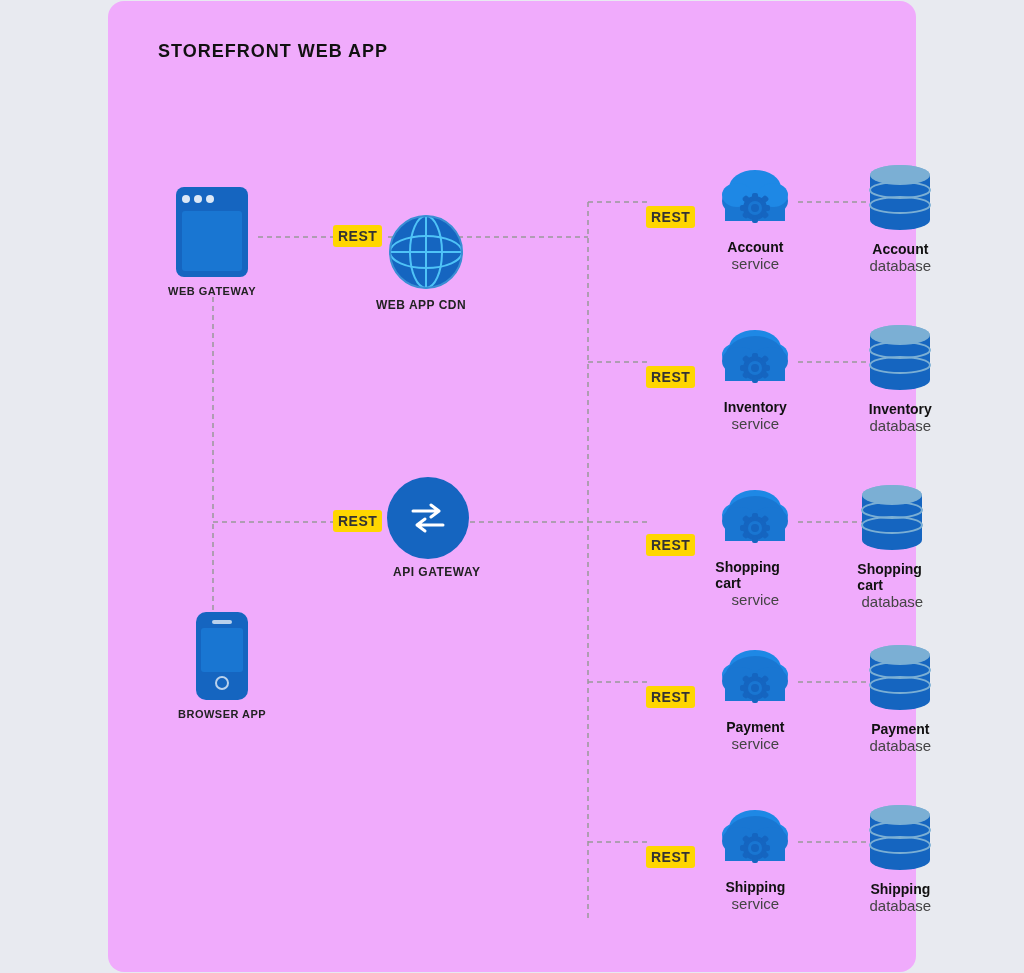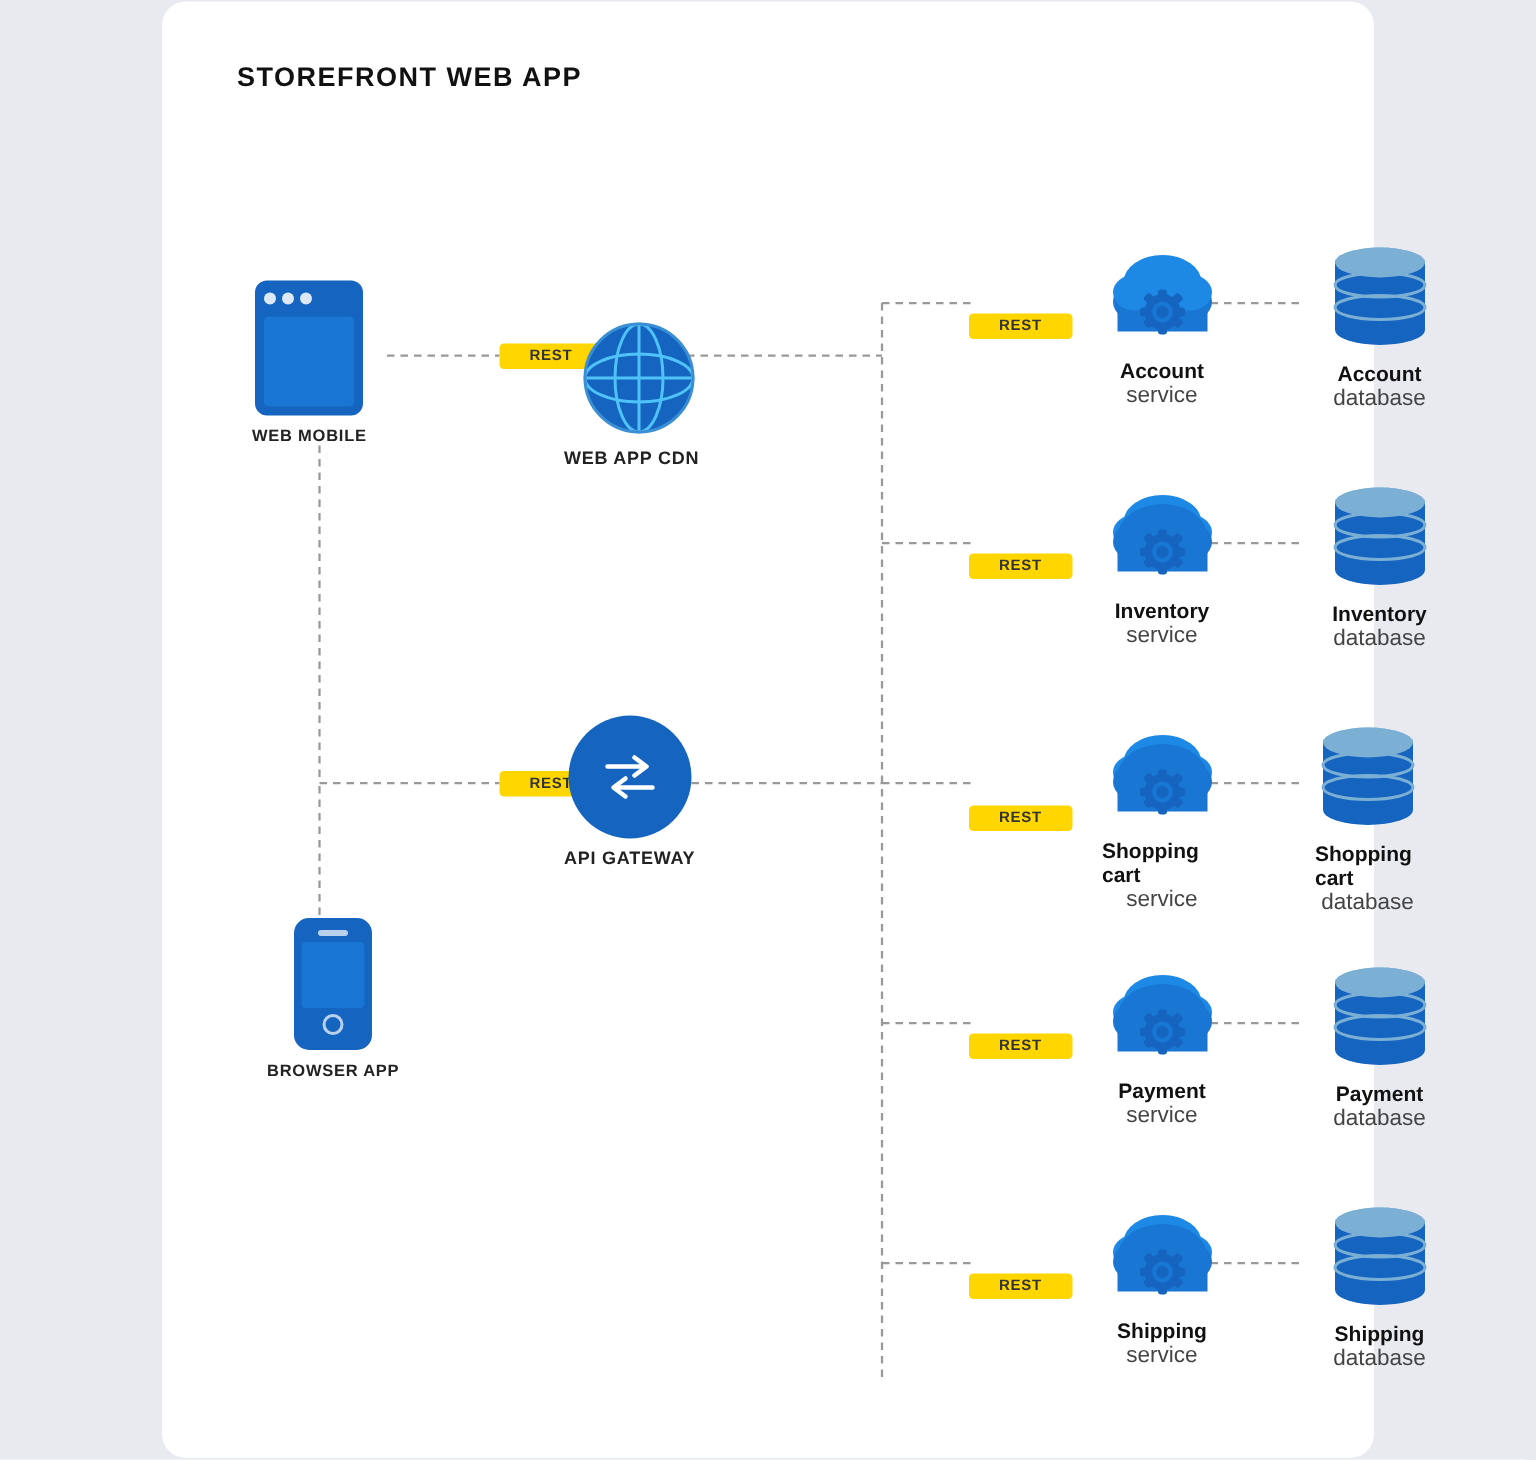--- a/index.html
+++ b/index.html
@@ -5,21 +5,21 @@
     * { box-sizing: border-box; margin: 0; padding: 0; }
     body {
       background: #e8eaf0;
       display: flex;
       align-items: center;
       justify-content: center;
       min-height: 100vh;
       font-family: 'Arial', sans-serif;
     }
     .card {
-      background: #ffffff;
+      background: #f0abfc;
       border-radius: 16px;
       width: 808px;
       min-height: 920px;
       padding: 40px 50px;
       position: relative;
     }
     .title {
       font-size: 18px;
       font-weight: 900;
       letter-spacing: 1px;
@@ -158,42 +158,43 @@
       align-items: center;
       justify-content: center;
     }
     .gateway-label {
       font-size: 12px;
       font-weight: 800;
       letter-spacing: 0.5px;
       color: #222;
       margin-top: 6px;
       text-align: center;
+      margin-left: 17px;
     }
 
     .service-name {
       font-size: 14px;
       font-weight: 700;
       color: #111;
       text-align: left;
       margin-top: 6px;
     }
     .service-sub {
       font-size: 15px;
       font-weight: 400;
       color: #444;
     }
 
     
     .badge {
       background: #FFD600;
       color: #333;
-      font-size: 10px;
+      font-size: 14px;
       font-weight: 800;
-      padding: 3px 20px;
+      padding: 3px 5px;
       border-radius: 3px;
       letter-spacing: 0.5px;
     }
 
     
     .svg-overlay {
       position: absolute;
       top: 0; left: 0;
       width: 100%;
       height: 100%;
@@ -251,21 +252,21 @@
     <div style="position:absolute; left:10px; top:95px;">
       <div class="browser-icon">
         <div class="browser-body">
           <div class="browser-dots">
             <div class="browser-dot"></div>
             <div class="browser-dot"></div>
             <div class="browser-dot"></div>
           </div>
           <div class="browser-screen"></div>
         </div>
-        <div class="browser-label">WEB MOBILE</div>
+        <div class="browser-label">WEB GATEWAY</div>
       </div>
     </div>
 
     <div style="position:absolute; left:20px; top:520px;">
       <div class="mobile-icon">
         <div class="mobile-body">
           <div class="mobile-speaker"></div>
           <div class="mobile-screen"></div>
           <div class="mobile-home"></div>
         </div>

